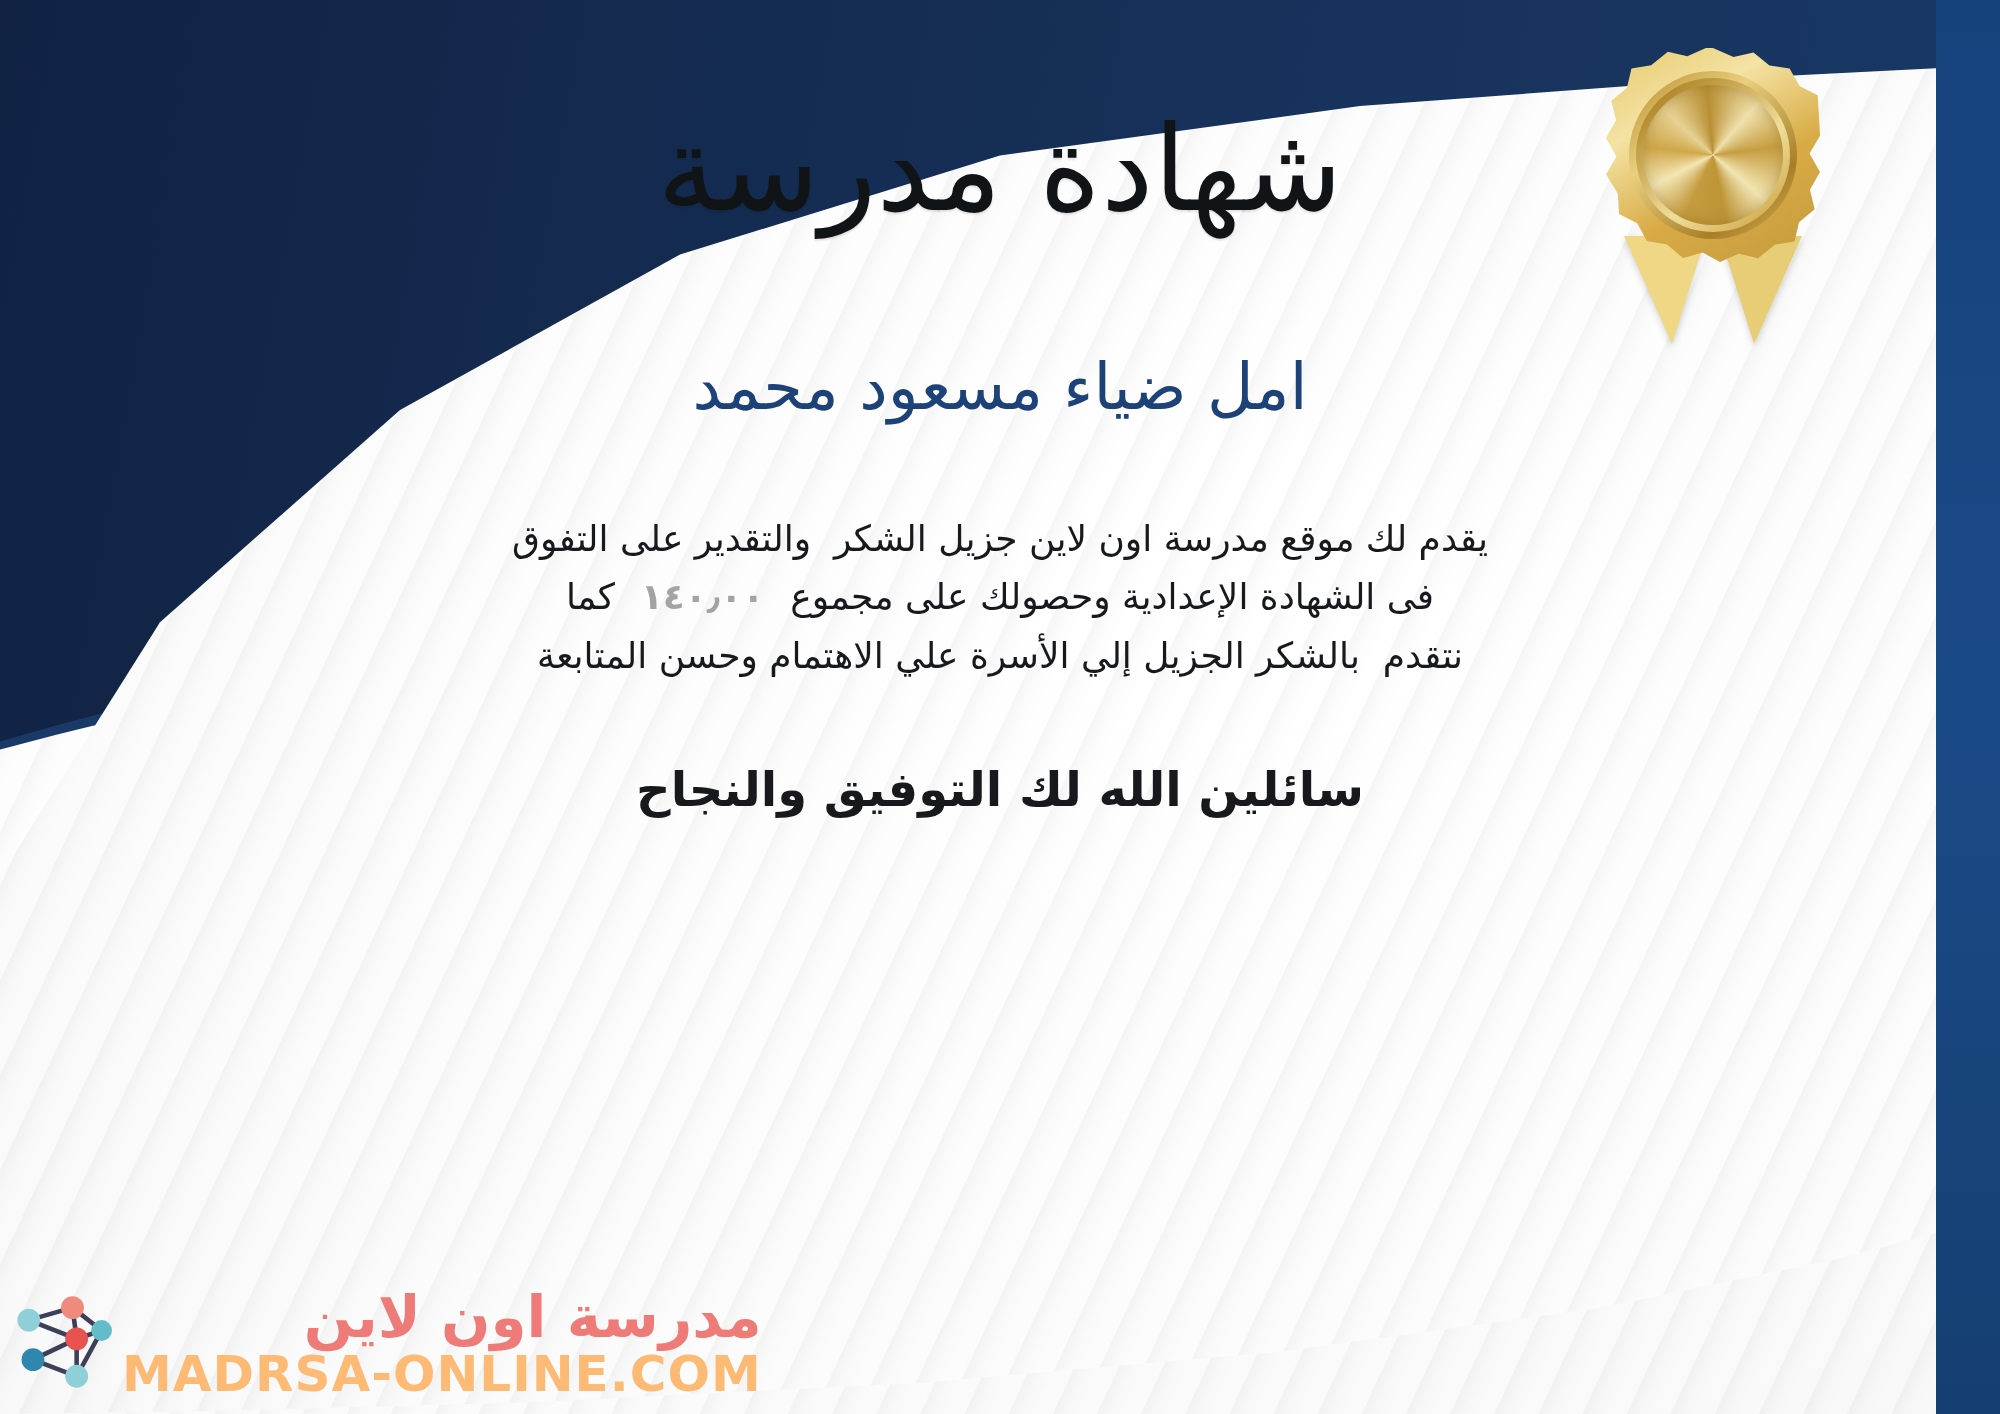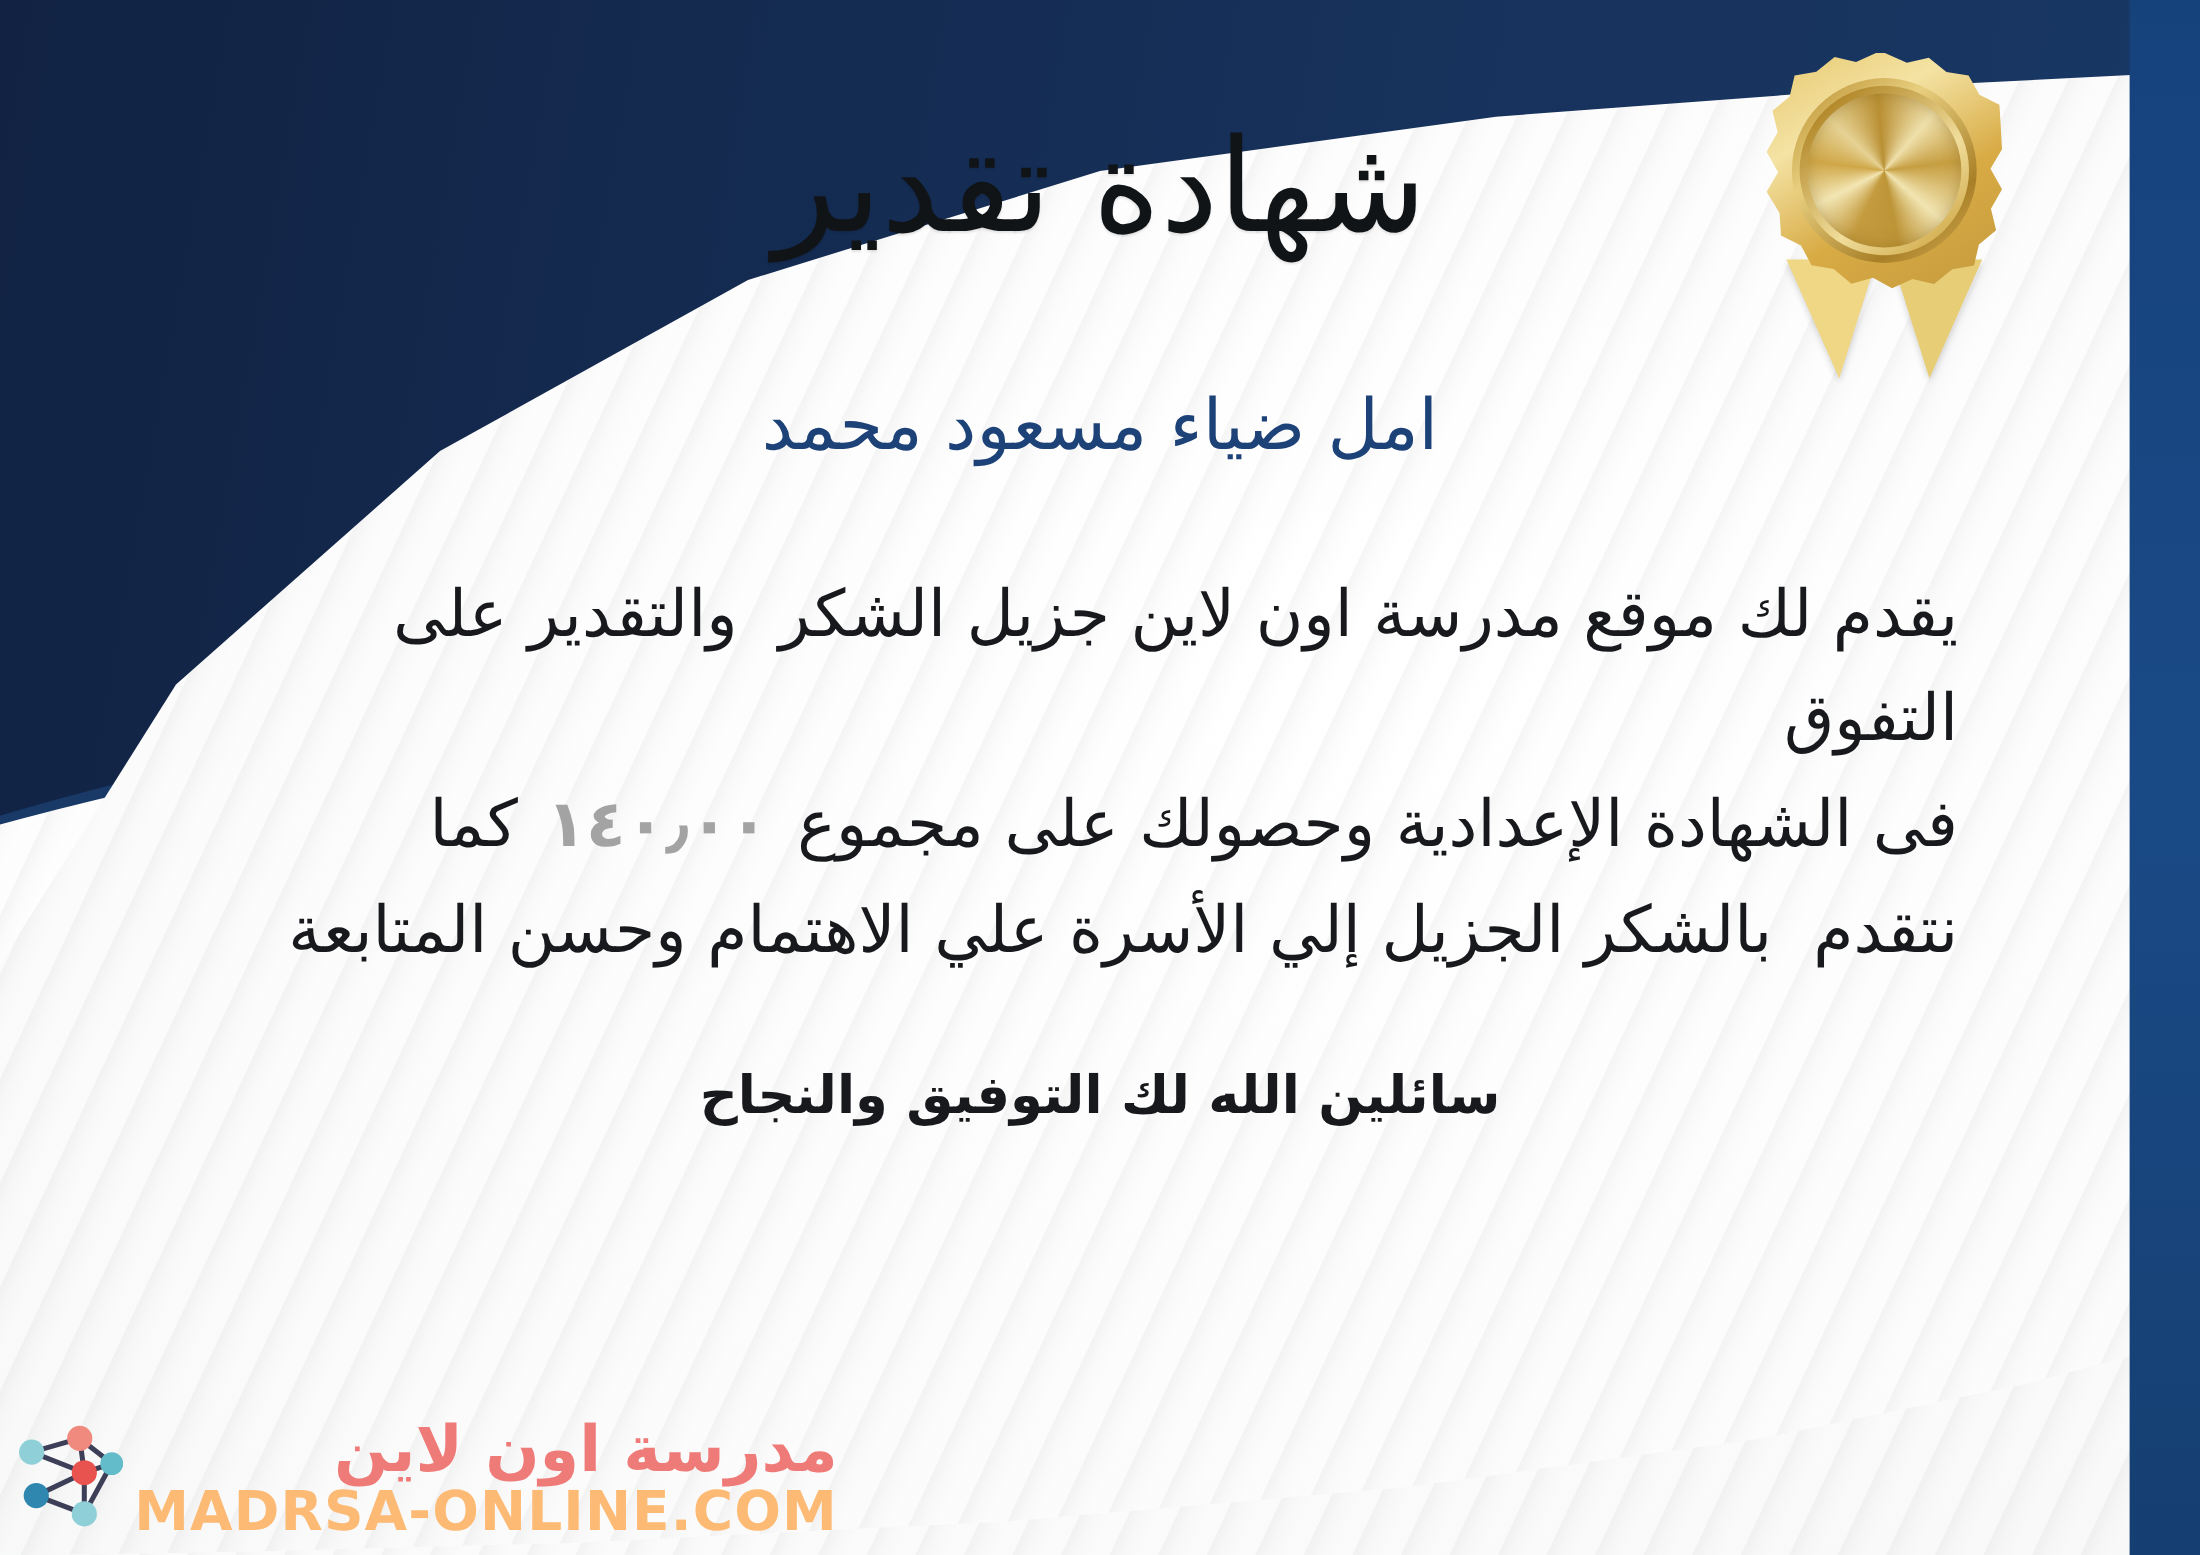--- a/index.html
+++ b/index.html
@@ -169,22 +169,22 @@
     font-size:118px;line-height:1.05;font-weight:400;
     color:#111417;letter-spacing:-1px;
     text-shadow:0 2px 2px rgba(0,0,0,.10);
   }
   #recipient-name{
     margin-top:118px;
     font-size:64px;font-weight:400;color:#1d4278;
     letter-spacing:1px;
   }
   #body-block{
-    margin-top:86px;width:1560px;text-align:right;
-    color:#17191c;font-size:59px;line-height:1.62;font-weight:400;
+    margin-top:86px;width:1560px;text-align:center;
+    color:#17191c;font-size:36px;line-height:1.62;font-weight:400;
   }
   .body-line{display:block;white-space:pre-wrap;}
   #grade-value{
     color:#a3a3a3;font-weight:700;letter-spacing:2px;
     padding:0 26px;
   }
   #closing-line{
     margin-top:76px;font-size:48px;color:#17191c;font-weight:700;
   }
 
@@ -229,21 +229,21 @@
     <div class="ribbon ribbon-l"></div>
     <div class="ribbon ribbon-r"></div>
     <div class="scallop"></div>
     <div class="ring-outer"></div>
     <div class="ring-inner"></div>
     <div class="medal-face"></div>
   </div>
 
   <div class="content">
 
-    <div id="title">شهادة تقدير</div>
+    <div id="title">شهادة مدرسة</div>
 
     <div id="recipient-name">امل ضياء مسعود محمد</div>
 
     <div id="body-block">
       <span class="body-line">يقدم لك موقع مدرسة اون لاين جزيل الشكر  والتقدير على التفوق</span>
       <span class="body-line"><span>فى الشهادة الإعدادية وحصولك على مجموع</span><span id="grade-value">١٤٠٫٠٠</span><span>كما</span></span>
       <span class="body-line">نتقدم  بالشكر الجزيل إلي الأسرة علي الاهتمام وحسن المتابعة</span>
     </div>
 
     <div id="closing-line">سائلين الله لك التوفيق  والنجاح</div>

